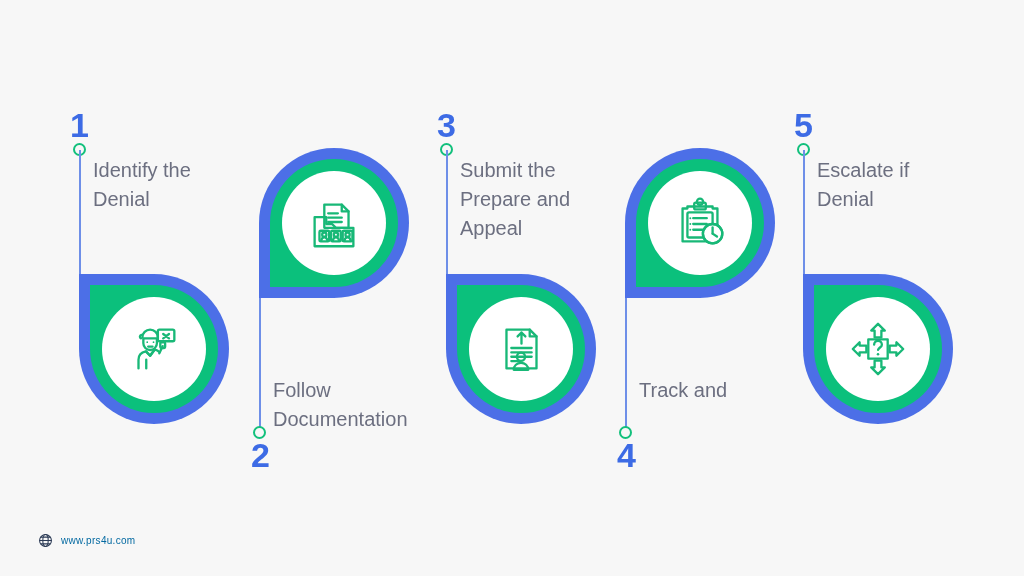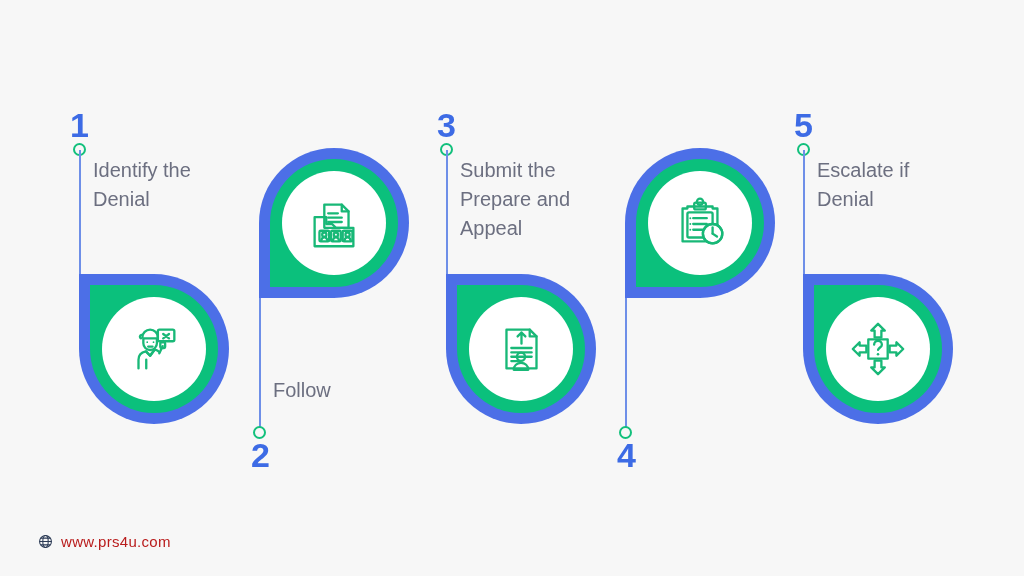--- a/index.html
+++ b/index.html
@@ -62,21 +62,21 @@
     font-size:20px;color:#6C6F80;line-height:1.45;
     width:150px;font-weight:400;
   }
 
   
   .footer{
     position:absolute;left:38px;top:533px;
     display:flex;align-items:center;gap:8px;
   }
   .footer .globe{width:15px;height:15px;display:block;}
-  .footer .url{font-size:15px;color:#b91c1c;letter-spacing:.3px;}
+  .footer .url{font-size:10px;color:#0369a1;letter-spacing:.3px;}
 </style>
 </head>
 <body>
 
 <div id="stage">
 
   <div class="step" style="left:0px;">
     <div class="num" style="left:70px;top:108px;">1</div>
     <div class="dot" style="left:73px;top:143px;"></div>
     <div class="conn" style="left:78.5px;top:150px;height:128px;"></div>
@@ -127,20 +127,21 @@
           <circle cx="34" cy="44" r="2.2"></circle>
             <path d="M30.8 50c.4-2 1.7-3.1 3.2-3.1s2.8 1.1 3.2 3.1"></path>
           <circle cx="46" cy="44" r="2.2"></circle>
             <path d="M42.8 50c.4-2 1.7-3.1 3.2-3.1s2.8 1.1 3.2 3.1"></path>
         </svg>
       </div>
     </div>
     <div class="conn" style="left:78.5px;top:298px;height:134px;"></div>
     <div class="label" style="left:93px;top:376px;">
       <div>Follow</div>
+      <div>Documentation</div>
     </div>
     <div class="dot" style="left:73px;top:426px;"></div>
     <div class="num" style="left:71px;top:438px;">2</div>
   </div>
 
   <div class="step" style="left:367px;">
     <div class="num" style="left:70px;top:108px;">3</div>
     <div class="dot" style="left:73px;top:143px;"></div>
     <div class="conn" style="left:78.5px;top:150px;height:128px;"></div>
     <div class="label" style="left:93px;top:156px;">
@@ -182,20 +183,21 @@
           <circle cx="22" cy="39" r="1" fill="#18B877" stroke="none"></circle>
           <circle cx="45" cy="43" r="10" fill="#FFFFFF"></circle>
           <circle cx="45" cy="43" r="10"></circle>
           <path d="M45 36.5V43l4.5 3"></path>
           <circle cx="45" cy="43" r="1.1" fill="#18B877" stroke="none"></circle>
         </svg>
       </div>
     </div>
     <div class="conn" style="left:78.5px;top:298px;height:134px;"></div>
     <div class="label" style="left:93px;top:376px;">
+      <div>Track and</div>
     </div>
     <div class="dot" style="left:73px;top:426px;"></div>
     <div class="num" style="left:71px;top:438px;">4</div>
   </div>
 
   <div class="step" style="left:724px;">
     <div class="num" style="left:70px;top:108px;">5</div>
     <div class="dot" style="left:73px;top:143px;"></div>
     <div class="conn" style="left:78.5px;top:150px;height:128px;"></div>
     <div class="label" style="left:93px;top:156px;">

